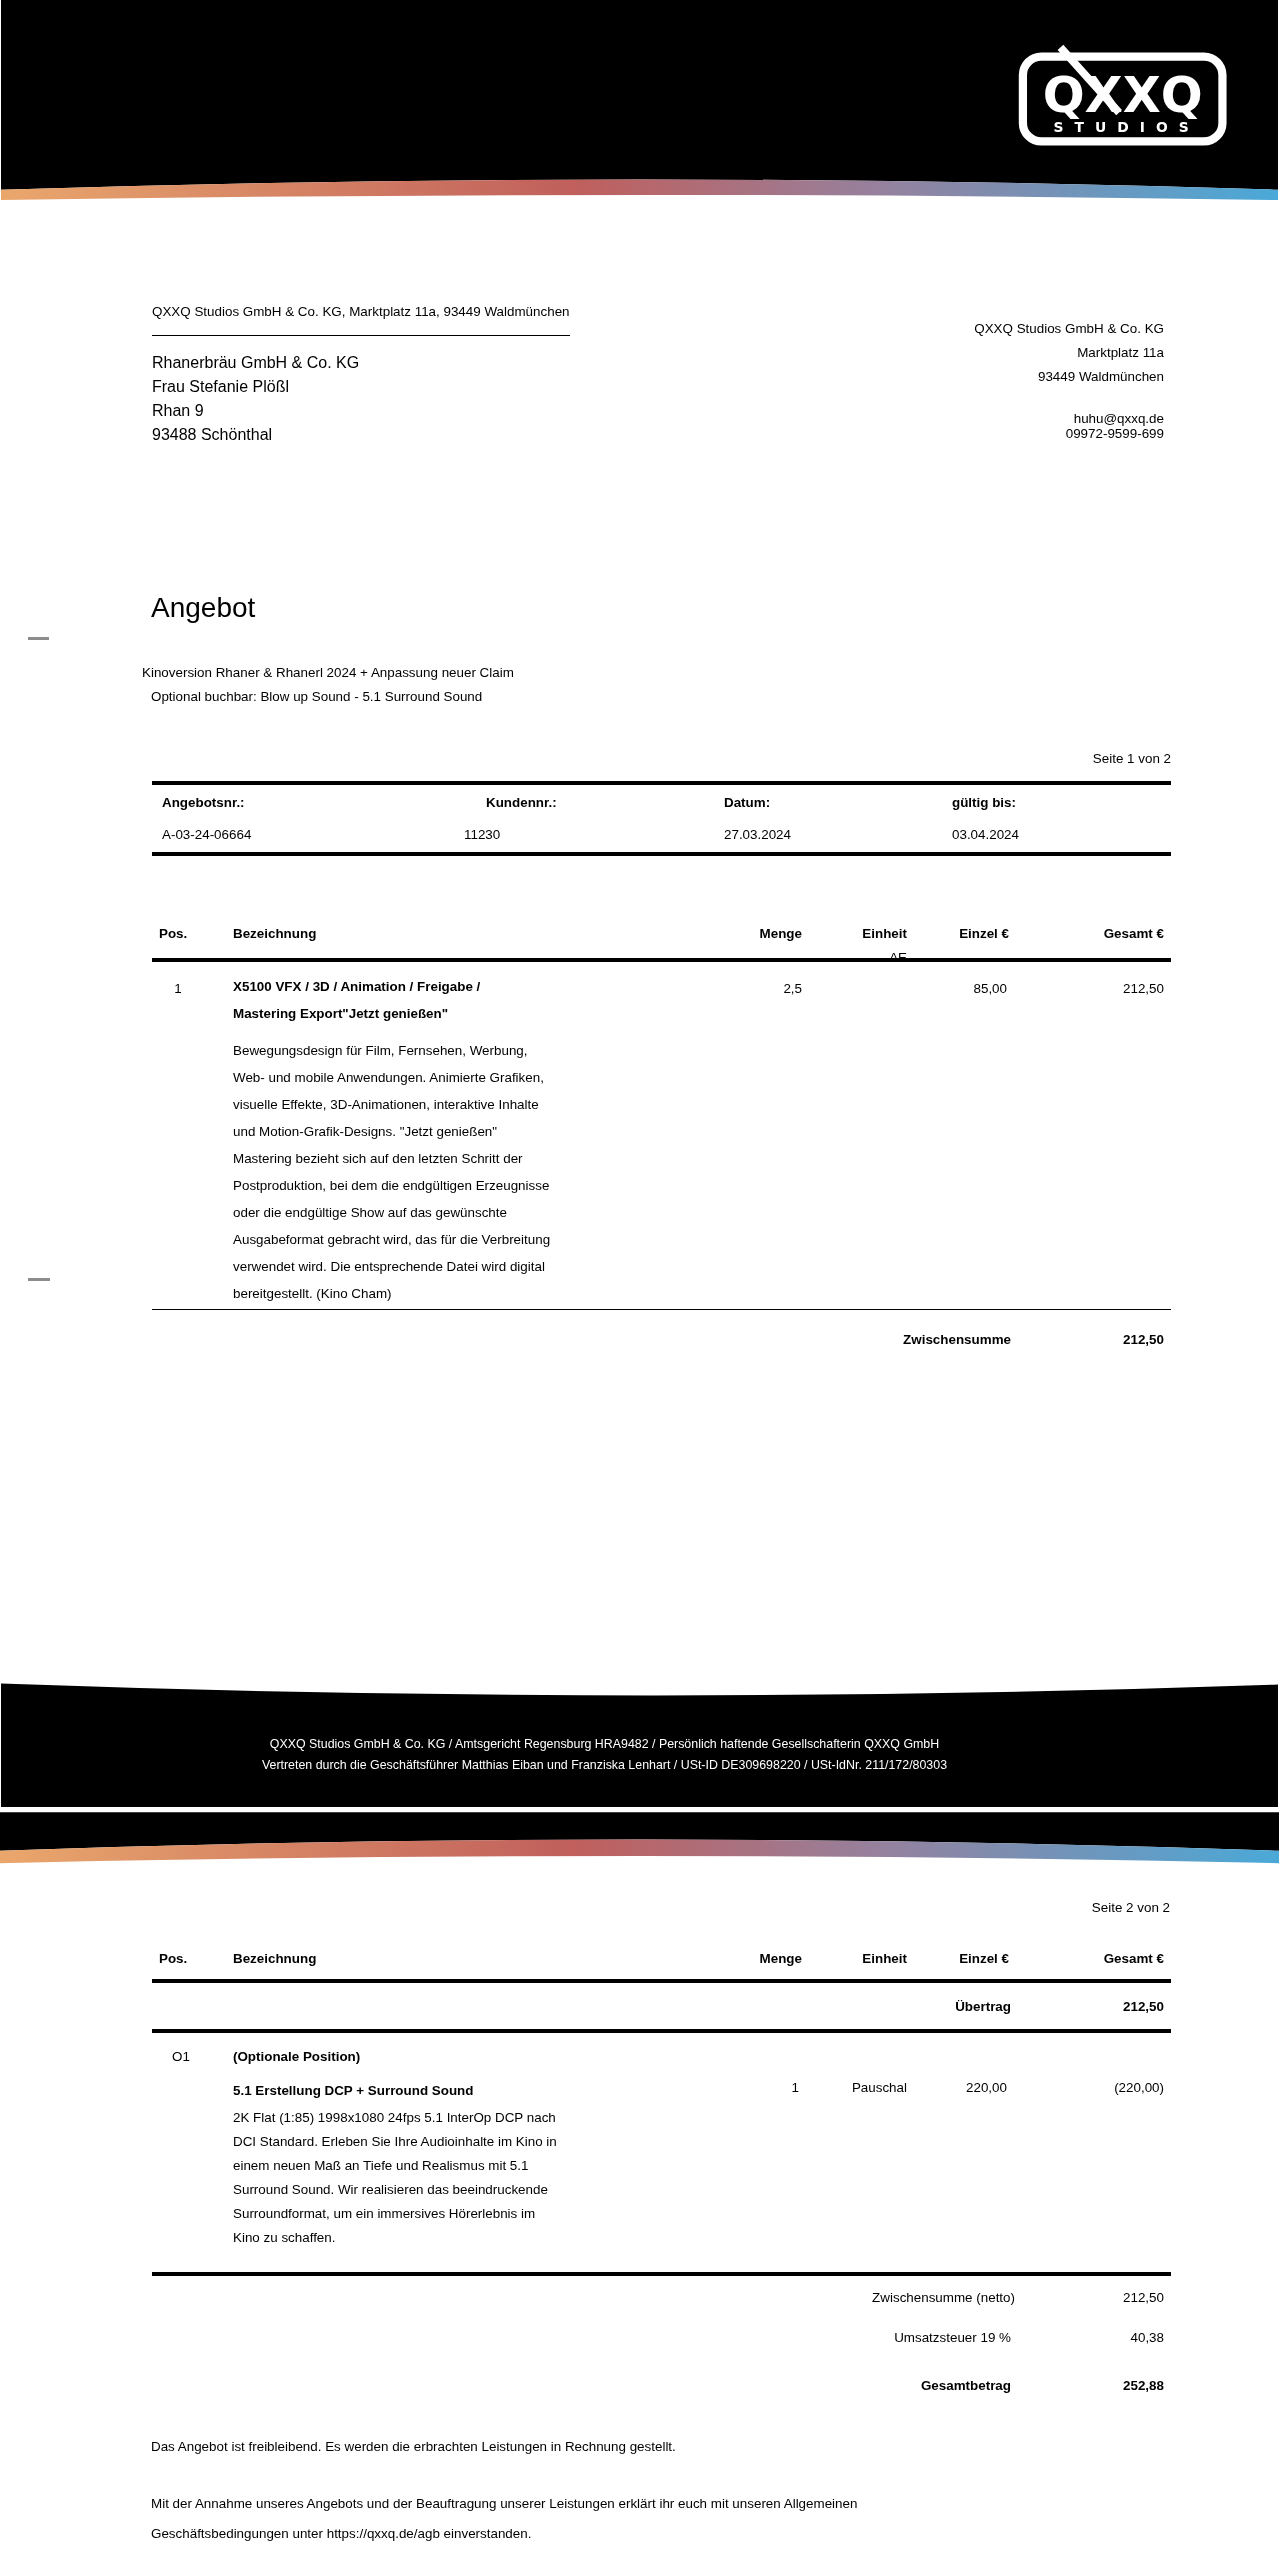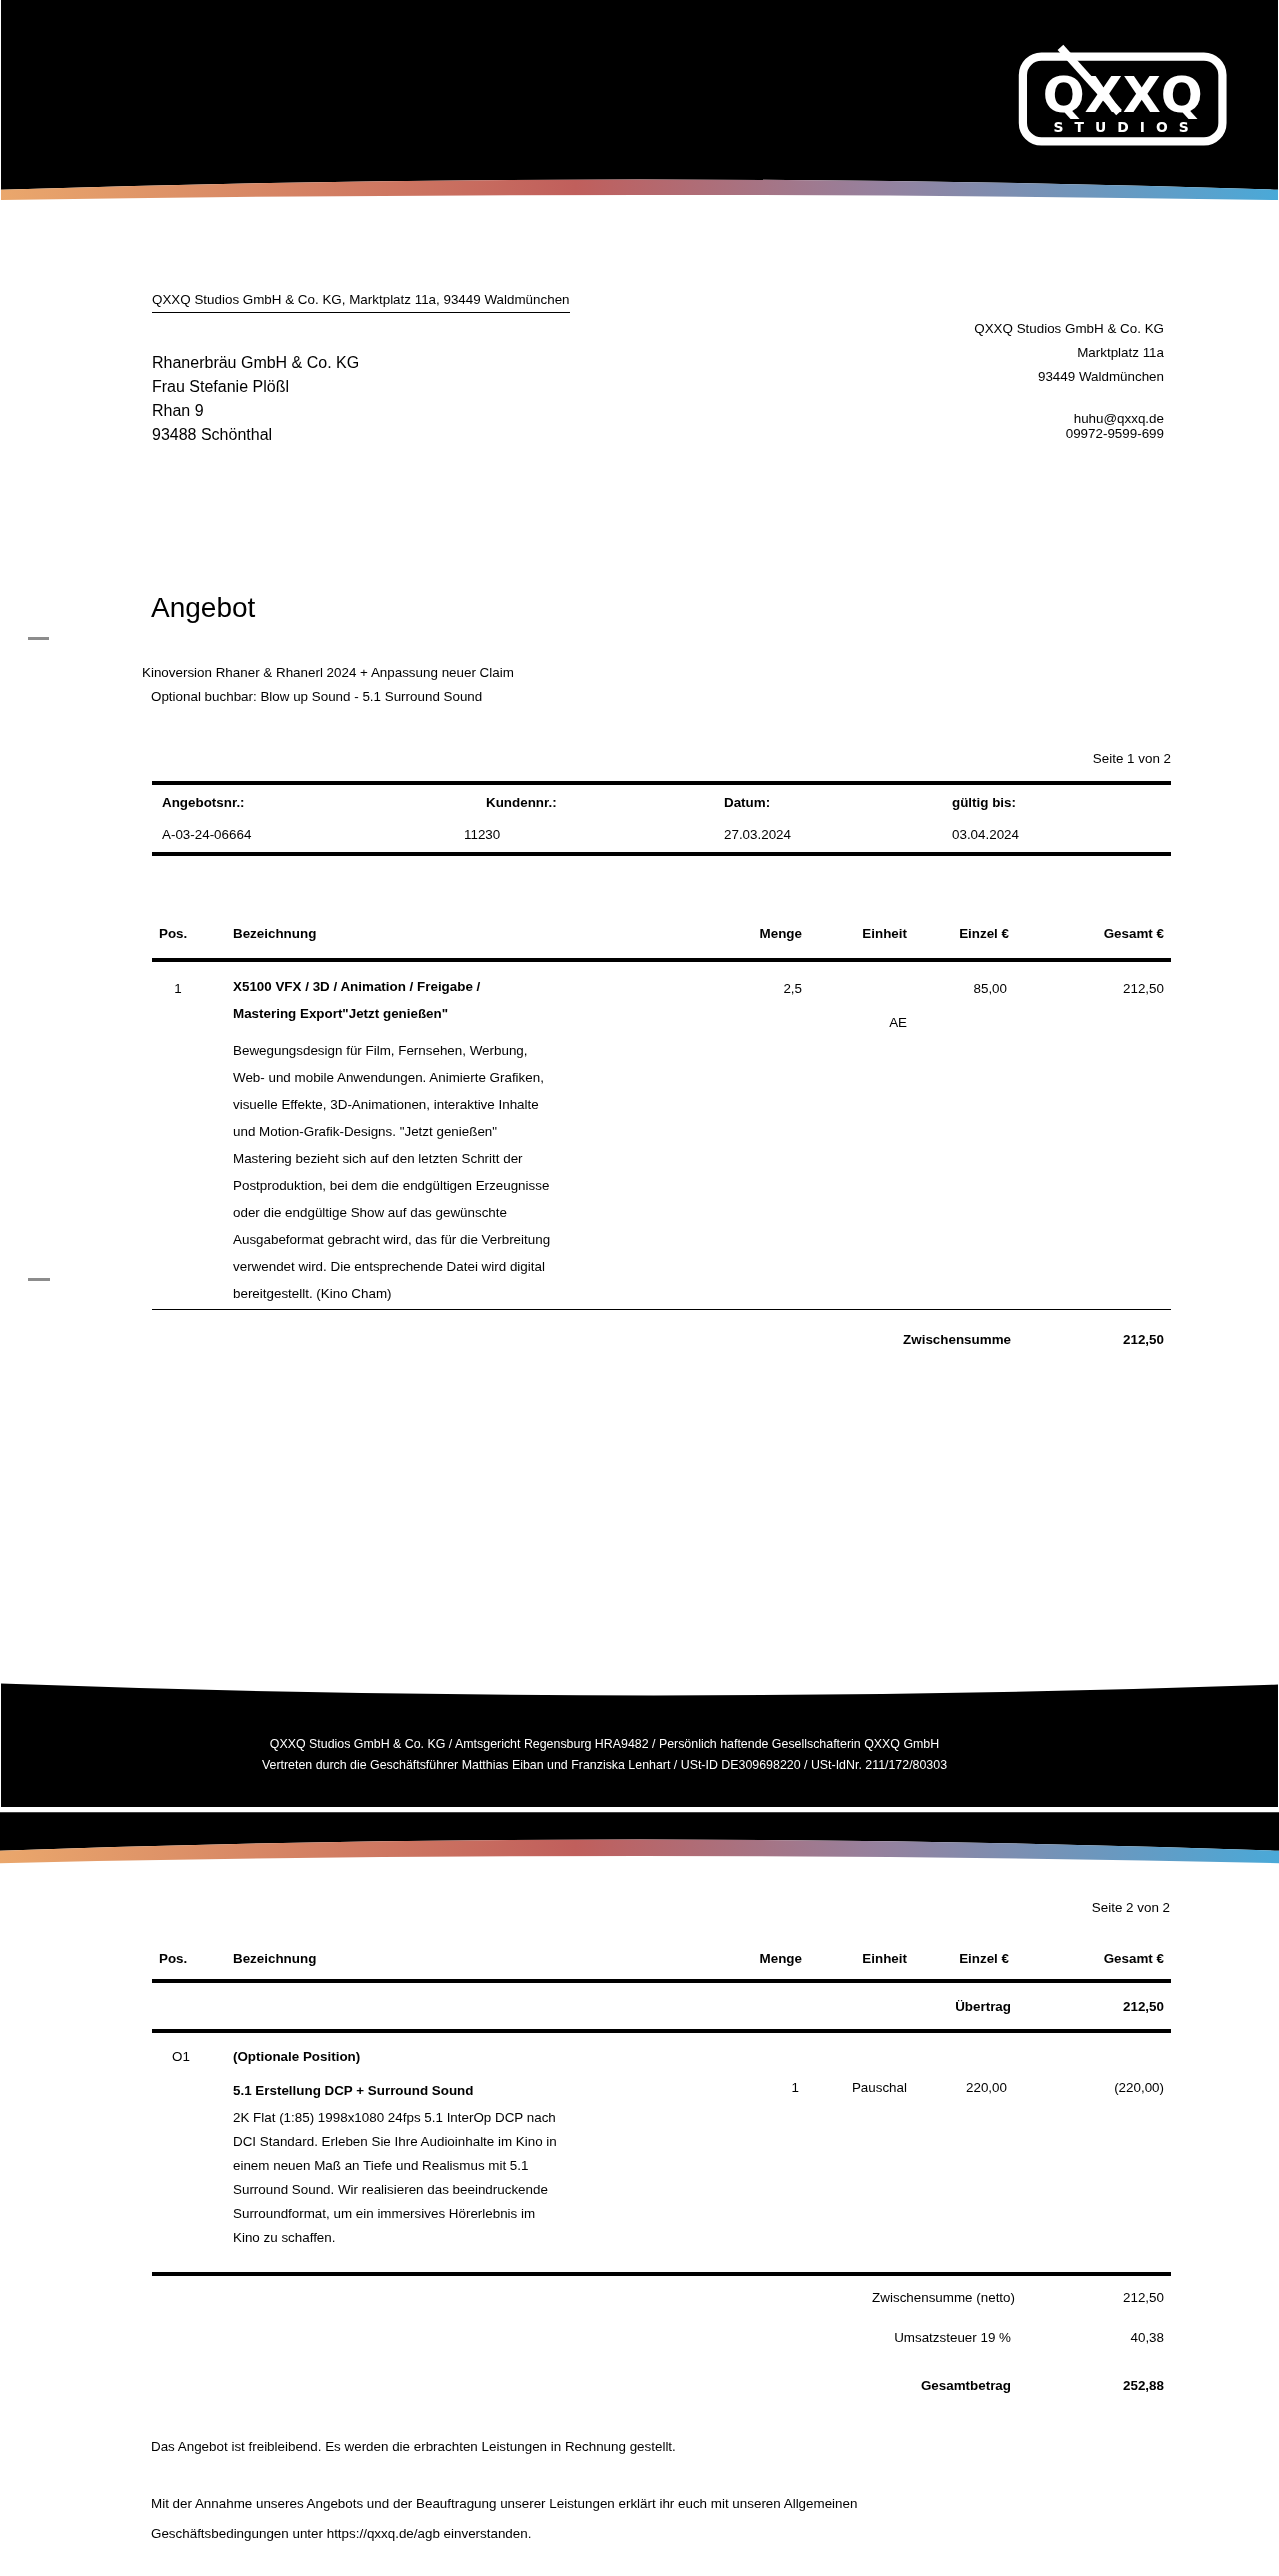--- a/index.html
+++ b/index.html
@@ -39,21 +39,21 @@
       <rect x="10" y="10" width="388" height="165" rx="36" fill="none" stroke="#fff" stroke-width="16"></rect>
       <line x1="83" y1="-8" x2="197" y2="119" stroke="#fff" stroke-width="15"></line>
       <text x="204" y="118" text-anchor="middle" fill="#fff" font-family="DejaVu Sans, Liberation Sans, sans-serif" font-size="96" font-weight="bold">QXXQ</text>
       <text x="204" y="157" text-anchor="middle" fill="#fff" font-family="DejaVu Sans, Liberation Sans, sans-serif" font-size="27" font-weight="bold" letter-spacing="6">S T U D I O S</text>
     </g>
   </svg>
 
   <div class="abs" style="left:28px;top:637px;width:21px;height:2.6px;background:#8c8c8c;"></div>
   <div class="abs" style="left:28px;top:1278px;width:21.6px;height:3.1px;background:#8c8c8c;"></div>
 
-  <div class="abs fs26" style="left:152px;top:292px;border-bottom:1.5px solid #000;padding-bottom:4px;">QXXQ Studios GmbH &amp; Co. KG, Marktplatz 11a, 93449 Waldmünchen</div>
+  <div class="abs fs26" style="left:152px;top:304px;border-bottom:1.5px solid #000;padding-bottom:15px;">QXXQ Studios GmbH &amp; Co. KG, Marktplatz 11a, 93449 Waldmünchen</div>
 
   <div class="abs pre" style="left:152px;top:351px;font-size:16px;line-height:24px;">Rhanerbräu GmbH &amp; Co. KG
 Frau Stefanie Plößl
 Rhan 9
 93488 Schönthal</div>
 
   <div class="abs pre r fs26" style="right:115px;top:317px;line-height:24px;">QXXQ Studios GmbH &amp; Co. KG
 Marktplatz 11a
 93449 Waldmünchen</div>
   <div class="abs r fs26" style="right:115px;top:411px;">huhu@qxxq.de</div>
@@ -81,21 +81,21 @@
   <div class="abs b fs26 r" style="right:477px;top:926px;">Menge</div>
   <div class="abs b fs26 r" style="right:372px;top:926px;">Einheit</div>
   <div class="abs b fs26 r" style="right:270px;top:926px;">Einzel €</div>
   <div class="abs b fs26 r" style="right:115px;top:926px;">Gesamt €</div>
   <div class="abs rule" style="left:152px;top:958px;width:1019px;height:3.6px;"></div>
 
   <div class="abs fs26 center" style="left:155px;top:981px;width:46px;">1</div>
   <div class="abs b pre" style="left:233px;top:973px;font-size:13.4px;line-height:27px;">X5100 VFX / 3D / Animation  / Freigabe /
 Mastering Export"Jetzt genießen"</div>
   <div class="abs fs26 r" style="right:477px;top:981px;">2,5</div>
-  <div class="abs fs26 r" style="right:372px;top:1015px;">AE</div>
+  <div class="abs fs26 r" style="right:372px;top:950px;">AE</div>
   <div class="abs fs26 r" style="right:272px;top:981px;">85,00</div>
   <div class="abs fs26 r" style="right:115px;top:981px;">212,50</div>
 
   <div class="abs pre" style="left:233px;top:1037px;width:577px;font-size:13.4px;line-height:27px;">Bewegungsdesign für Film, Fernsehen, Werbung,
 Web- und mobile Anwendungen. Animierte Grafiken,
 visuelle Effekte, 3D-Animationen, interaktive Inhalte
 und Motion-Grafik-Designs. "Jetzt genießen"
 Mastering bezieht sich auf den letzten Schritt der
 Postproduktion, bei dem die endgültigen Erzeugnisse
 oder die endgültige Show auf das gewünschte

